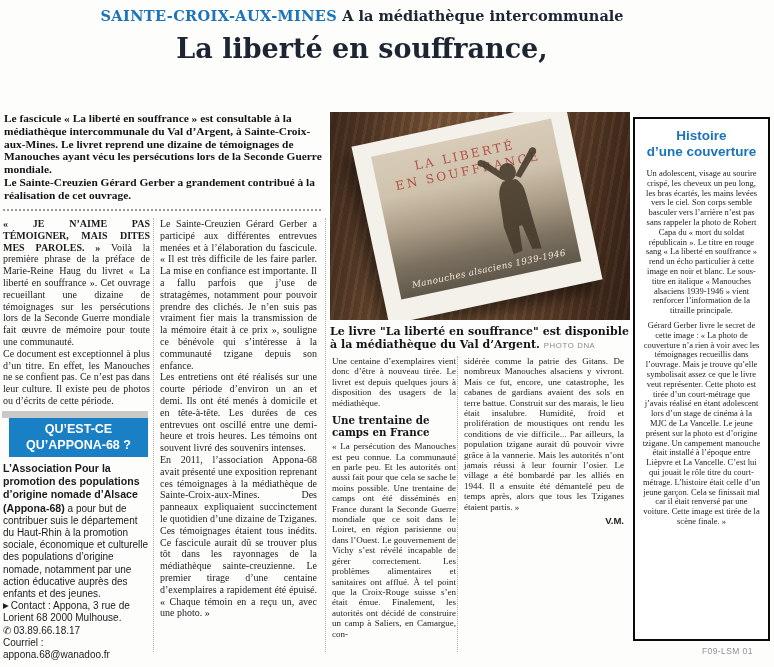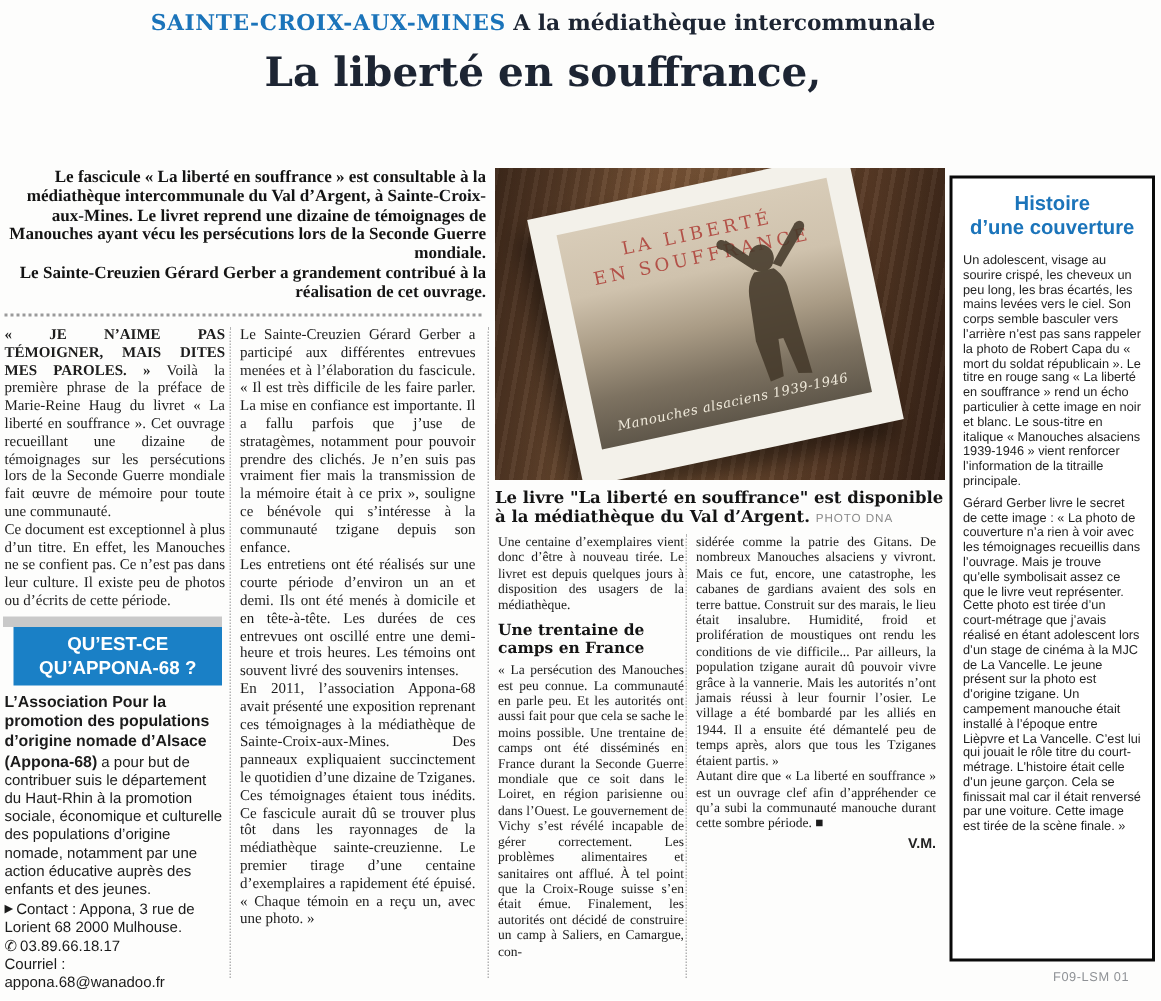--- a/index.html
+++ b/index.html
@@ -12,21 +12,21 @@
   .kicker{font-family:"DejaVu Serif",serif;font-size:14.5px;line-height:20px;font-weight:bold;}
   .kicker .loc{color:#1b74ba;letter-spacing:.4px;}
   .kicker .topic{color:#1d2533;font-weight:bold;}
   .headline{margin-top:6px;}
   .headline div{font-family:"DejaVu Serif",serif;font-weight:bold;font-size:27px;line-height:33px;
                 color:#1d2533;white-space:nowrap;}
 
   
   .lead{position:absolute;left:4px;top:112px;width:320px;font-family:"Liberation Serif",serif;
         font-weight:bold;font-size:11.4px;line-height:12.8px;color:#141414;}
-  .lead p{margin:0;text-align:right;}
+  .lead p{margin:0;}
   .lead-rule{position:absolute;left:3px;top:209px;width:318px;border-top:2px dotted #9a9a9a;}
 
   
   .vr{position:absolute;border-left:1px dotted #b3b3b3;}
   .vr1{left:153px;top:218px;height:434px;}
   .vr2{left:325px;top:218px;height:434px;}
   .vr3{left:457px;top:356px;height:296px;}
 
   
   .bodytxt{font-family:"Liberation Serif",serif;font-size:10px;line-height:11.8px;
@@ -75,21 +75,21 @@
   .appona-body p{margin:0;}
   .appona-body .intro{font-weight:bold;font-size:10.6px;}
   .arrow{font-size:7.5px;vertical-align:1px;margin-right:2px;}
   .phone-glyph{font-size:10px;margin-right:2px;}
 
   
   .sidebar{position:absolute;left:633px;top:117px;width:137px;height:524px;border:2px solid #0a0a0a;
            background:#fff;padding:9px 7px;overflow:hidden;}
   .sb-title{text-align:center;font-family:"Liberation Sans",sans-serif;font-weight:bold;
             font-size:13.5px;line-height:16px;color:#1b74ba;margin-bottom:9px;}
-  .sb-body{font-family:Liberation Sans, sans-serif;font-size:8.5px;line-height:9.8px;color:#222;}
+  .sb-body{font-family:Liberation Serif, serif;font-size:8.5px;line-height:9.8px;color:#222;text-align:center;}
   .sb-body p{margin:0 0 5px 0;}
 
   .page-code{position:absolute;left:702px;top:646px;font-family:"Liberation Sans",sans-serif;
              font-size:8.5px;color:#8f9296;letter-spacing:.4px;}
 </style>
 </head>
 <body>
 
 <div class="page">
 
@@ -152,21 +152,20 @@
   </div>
 
   <div class="col3 bodytxt smalltxt">
     <p>Une centaine d’exemplaires vient donc d’être à nouveau tirée. Le livret est depuis quelques jours à disposition des usagers de la médiathèque.</p>
     <p class="subhead">Une trentaine de camps en France</p>
     <p>« La persécution des Manouches est peu connue. La communauté en parle peu. Et les autorités ont aussi fait pour que cela se sache le moins possible. Une trentaine de camps ont été disséminés en France durant la Seconde Guerre mondiale que ce soit dans le Loiret, en région parisienne ou dans l’Ouest. Le gouvernement de Vichy s’est révélé incapable de gérer correctement. Les problèmes alimentaires et sanitaires ont afflué. À tel point que la Croix-Rouge suisse s’en était émue. Finalement, les autorités ont décidé de construire un camp à Saliers, en Camargue, con-</p>
   </div>
 
   <div class="col4 bodytxt smalltxt">
     <p>sidérée comme la patrie des Gitans. De nombreux Manouches alsaciens y vivront. Mais ce fut, encore, une catastrophe, les cabanes de gardians avaient des sols en terre battue. Construit sur des marais, le lieu était insalubre. Humidité, froid et prolifération de moustiques ont rendu les conditions de vie difficile... Par ailleurs, la population tzigane aurait dû pouvoir vivre grâce à la vannerie. Mais les autorités n’ont jamais réussi à leur fournir l’osier. Le village a été bombardé par les alliés en 1944. Il a ensuite été démantelé peu de temps après, alors que tous les Tziganes étaient partis. »</p>
-    <p>Autant dire que « La liberté en souffrance » est un ouvrage clef afin d’appréhender ce qu’a subi la communauté manouche durant cette sombre période. ■</p>
     <p class="byline">V.M.</p>
   </div>
 
   <div class="appona-grey"></div>
   <div class="appona-title">
     <div>QU’EST-CE</div>
     <div>QU’APPONA-68 ?</div>
   </div>
   <div class="appona-body">
     <p><span class="intro">L’Association Pour la promotion des populations d’origine nomade d’Alsace (Appona-68)</span><span> a pour but de contribuer suis le département du Haut-Rhin à la promotion sociale, économique et culturelle des populations d’origine nomade, notamment par une action éducative auprès des enfants et des jeunes.</span></p>

